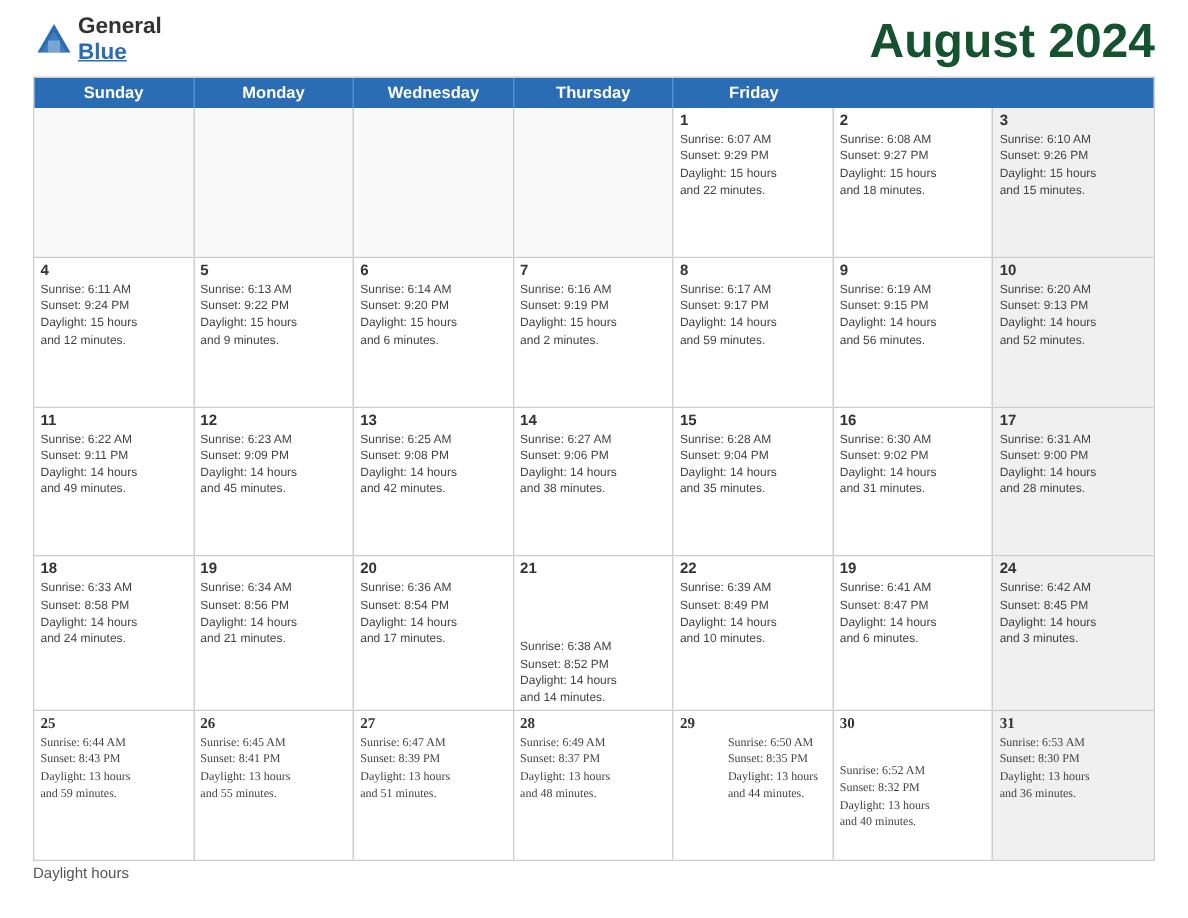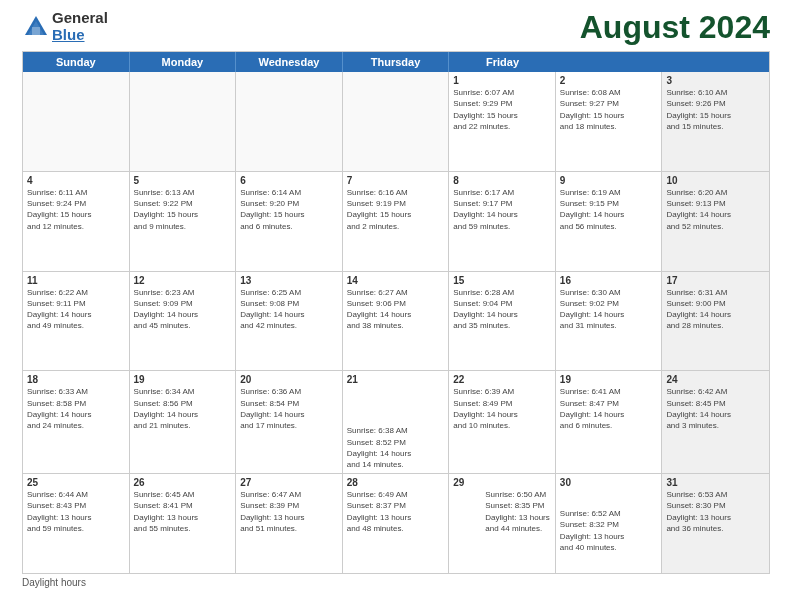--- a/index.html
+++ b/index.html
@@ -85,21 +85,21 @@
       flex: 1;
       display: flex;
       flex-direction: column;
     }
     .cal-week {
       display: grid;
       grid-template-columns: repeat(7, 1fr);
       flex: 1;
       border-bottom: 1px solid #ccc;
     }
-    .cal-week:last-child { border-bottom: none; }
+    .cal-week:last-child { border-bottom: none; font-family: Liberation Serif, serif; }
     .cal-cell {
       border-right: 1px solid #ccc;
       padding: 3px 4px;
       font-size: 8.5px;
       color: #333;
       background: #fff;
       min-height: 0;
     }
     .cal-cell:last-child { border-right: none; }
     .cal-cell.empty { background: #f9f9f9; }

